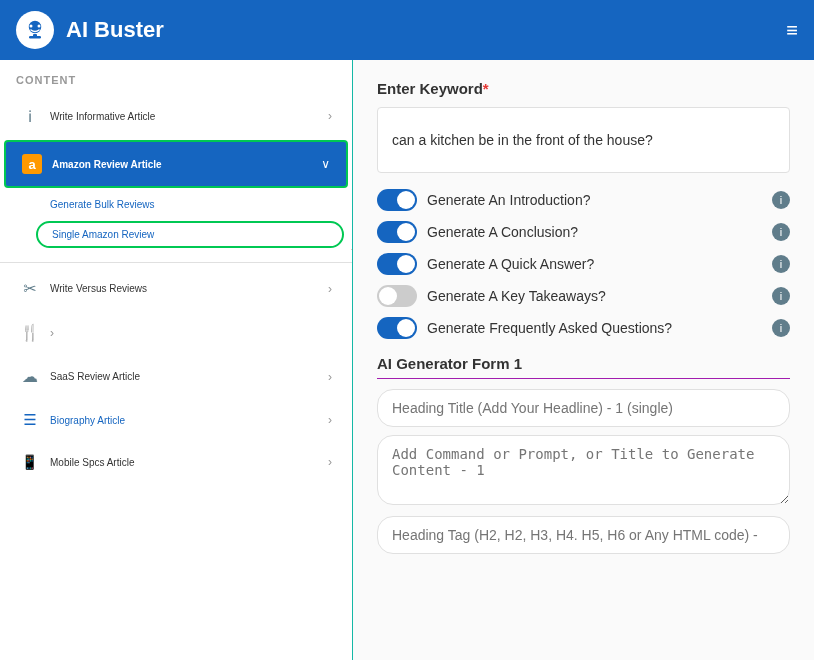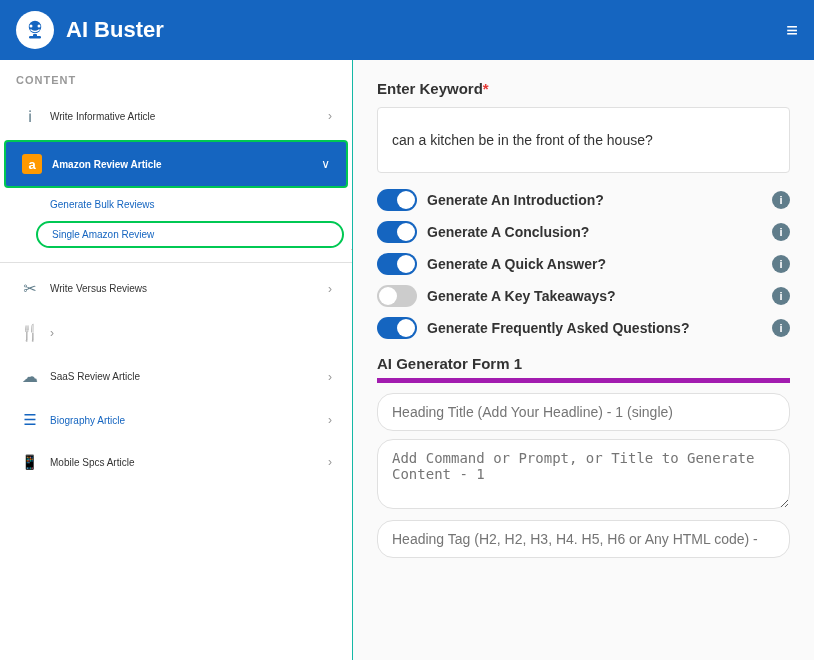--- a/index.html
+++ b/index.html
@@ -150,21 +150,20 @@
       outline: none;
     }
     .keyword-input::placeholder { color: #aaa; }
 
     
     .toggle-row {
       display: flex;
       align-items: center;
       gap: 10px;
       margin-bottom: 10px;
-      font-weight: bold;
     }
     .toggle {
       width: 40px;
       height: 22px;
       border-radius: 11px;
       position: relative;
       flex-shrink: 0;
       cursor: pointer;
     }
     .toggle.on { background: #1565C0; }
@@ -200,21 +199,21 @@
       flex-shrink: 0;
     }
 
     
     .form-section-title {
       font-size: 15px;
       font-weight: 700;
       color: #333;
       margin: 16px 0 10px 0;
       padding-bottom: 6px;
-      border-bottom: 5px solid #a21caf;
+      border-bottom: 1px solid #a21caf;
     }
     .form-input {
       width: 100%;
       border: 1px solid #e0e0e0;
       border-radius: 16px;
       padding: 10px 14px;
       font-size: 14px;
       background: white;
       margin-bottom: 8px;
       color: #aaa;

